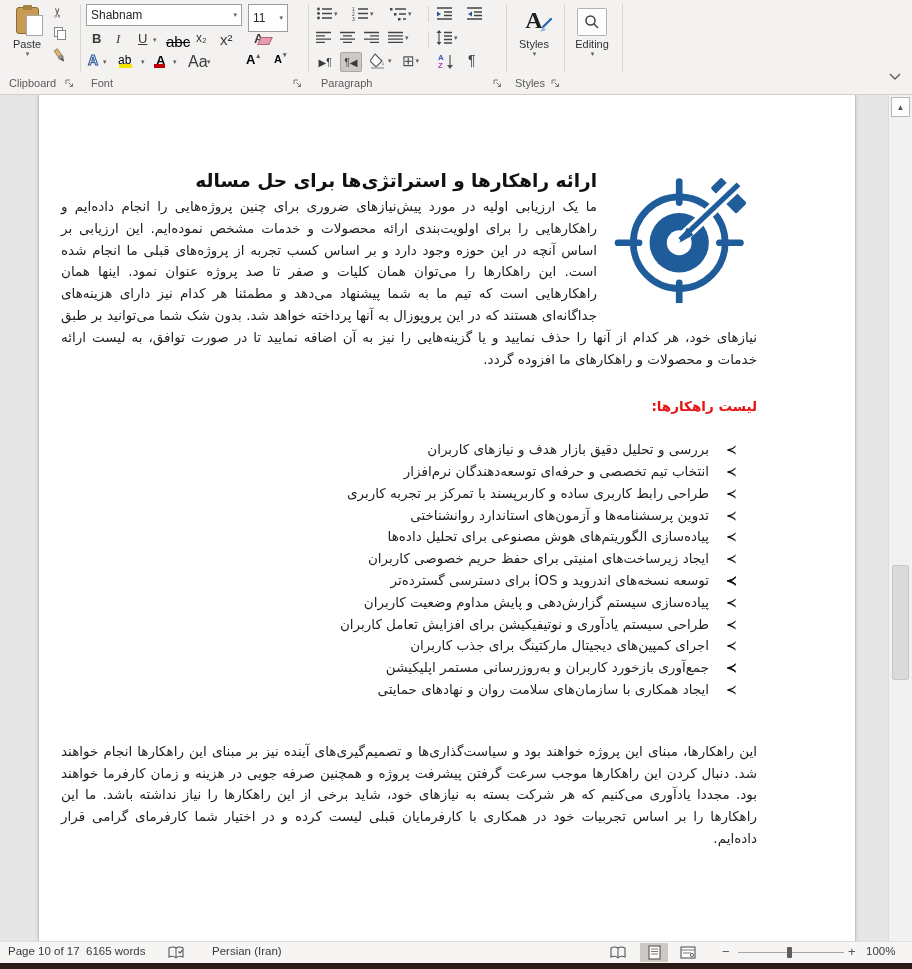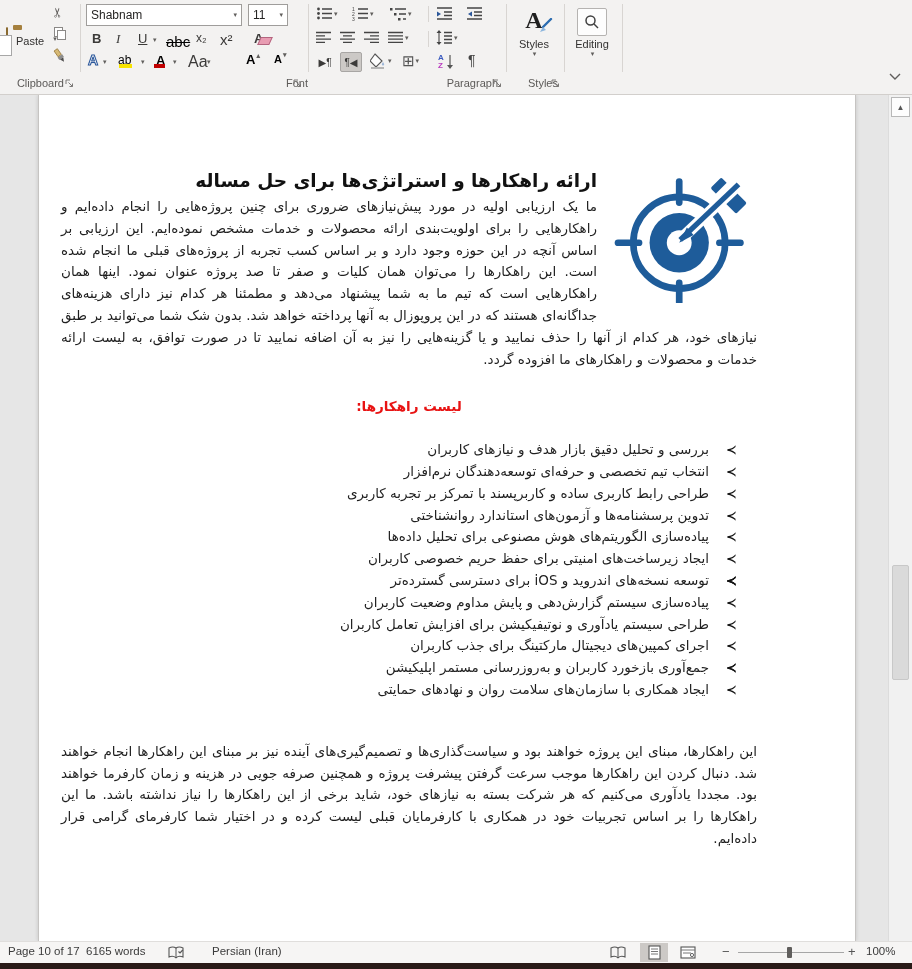--- a/index.html
+++ b/index.html
@@ -2,27 +2,27 @@
 <html><head>
 <meta charset="utf-8">
 <style>
   * { margin:0; padding:0; box-sizing:border-box; }
   html,body { width:912px; height:969px; overflow:hidden; }
   body { font-family:"Liberation Sans", sans-serif; background:#e6e6e6; position:relative; }
 
   
   .ribbon { position:absolute; left:0; top:0; width:912px; height:95px; background:#f3f2f1; border-bottom:1px solid #d2cfcc; }
   .vsep { position:absolute; top:4px; height:68px; width:1px; background:#d8d5d2; }
-  .grp-label { position:absolute; top:77px; font-size:11px; color:#5c5a58; text-align:right; }
+  .grp-label { position:absolute; top:77px; font-size:11px; color:#5c5a58; text-align:left;padding-left:9px; }
   .launcher { position:absolute; top:78px; width:10px; height:10px; cursor:pointer; }
   .rbtn { position:absolute; display:flex; align-items:center; justify-content:center; color:#3b3a39; cursor:pointer; border:1px solid transparent; border-radius:2px; }
   .rbtn.sel { background:#ccc9c6; border-color:#a8a6a4; }
   .dd { font-size:7px; color:#605e5c; margin-left:1px; }
   .combo { position:absolute; background:#fff; border:1px solid #9f9d9b; display:flex; align-items:center; font-size:12px; color:#252423; padding:0 4px; justify-content:space-between; cursor:pointer; }
-  .paste-big { position:absolute; left:6px; top:4px; width:42px; height:70px; display:flex; align-items:center; cursor:pointer; border-radius:2px;gap:8px; }
+  .paste-big { position:absolute; left:6px; top:4px; width:42px; height:70px; display:flex; flex-direction:column; align-items:center; cursor:pointer; border-radius:2px; }
   .clipb { width:23px; height:27px; background:#c79b52; border:1px solid #8a6a30; border-radius:3px; position:relative; margin-top:3px; }
   .clipb::before { content:""; position:absolute; left:6px; top:-3px; width:9px; height:5px; background:#a5803e; border-radius:1px; }
   .clipb::after { content:""; position:absolute; right:-5px; top:7px; width:15px; height:19px; background:#fff; border:1px solid #a7a7a7; }
   .paste-txt { font-size:11px; color:#323130; margin-top:4px; }
   .mini { position:absolute; cursor:pointer; display:flex; align-items:center; }
   .fontbtn { font-size:13px; color:#3b3a39; }
   .bar { display:inline-block; width:13px; height:4px; margin-top:12px; margin-left:-12px; }
   .ylw { background:#f7e300; } .red { background:#c00000; }
   .strike { text-decoration:line-through; font-size:15px; }
   .outlineA { font-weight:bold; font-size:14px; color:#fff; -webkit-text-stroke:1px #2b579a; text-shadow:0 0 1px #2b579a; }
@@ -32,21 +32,21 @@
   .bigbtn .lbl { font-size:11px; color:#323130; margin-top:2px; }
   .search-box { width:30px; height:28px; border:1px solid #b5b3b1; background:#fdfdfd; border-radius:2px; display:flex; align-items:center; justify-content:center; margin-top:4px; }
   .chev { position:absolute; cursor:pointer; }
 
   
   .workspace { position:absolute; left:0; top:95px; width:912px; height:846px; background:#e6e6e6; overflow:hidden; }
   .page { position:absolute; left:38px; top:0; width:818px; height:846px; background:#fff; border-left:1px solid #c6c4c2; border-right:1px solid #c6c4c2; box-shadow:0 0 4px rgba(0,0,0,.15); }
   .page-content { position:absolute; left:0; top:0; width:100%; padding:42px 98px 0 22px; direction:rtl; font-family:"DejaVu Sans", sans-serif; color:#1f1f1f; font-size:13.5px; line-height:21.8px; text-align:justify;margin-top:32px; }
   .doc-img { float:right; width:146px; height:132px; margin:2px 0 8px 14px; }
   .doc-h1 { font-size:18.5px; line-height:23px; font-weight:bold; color:#111; margin-bottom:4px; text-align:right; }
-  .list-head { color:#e81313; font-weight:bold; margin:26px 0 21px 0; text-align:center; }
+  .list-head { color:#e81313; font-weight:bold; margin:26px 0 21px 0; text-align:right; }
   .doc-list { list-style:none; margin-bottom:40px; }
   .doc-list li { position:relative; padding-right:48px; line-height:21.8px; text-align:right; }
   .doc-list .blt { position:absolute; right:20px; top:0; font-size:13px; font-weight:bold; color:#141414; }
   
   .vscroll { position:absolute; right:0; top:0; width:24px; height:846px; background:#f1f1f1; border-left:1px solid #dcdcdc; }
   .scroll-up { position:absolute; right:2px; top:2px; width:19px; height:20px; background:#fdfdfd; border:1px solid #b8b8b8; font-size:8px; color:#555; display:flex; align-items:center; justify-content:center; cursor:pointer; }
   .scroll-thumb { position:absolute; right:3px; top:470px; width:17px; height:115px; background:#dadada; border:1px solid #c8c8c8; border-radius:2px; cursor:grab; }
 
   
   .statusbar { position:absolute; left:0; top:941px; width:912px; height:22px; background:#f6f5f4; border-top:1px solid #e0dedc; font-size:11.5px; color:#3b3b3b; }
@@ -94,21 +94,21 @@
         <path d="M2 2h4M2 2v4" stroke="#7a7876" fill="none"></path>
         <path d="M4.5 4.5l4 4M8.5 5.5v3h-3" stroke="#7a7876" fill="none"></path>
       </svg>
   </div>
   <div class="vsep" style="left:80px;"></div>
 
   <div class="combo" style="left:86px; top:4px; width:156px; height:22px;">
     <span>Shabnam</span>
     <span class="dd">▾</span>
   </div>
-  <div class="combo" style="left:248px; top:4px; width:40px; height:22px;">
+  <div class="combo" style="left:248px; top:4px; width:40px; height:28px;">
     <span>11</span>
     <span class="dd">▾</span>
   </div>
   <div class="mini fontbtn" style="left:92px; top:31px; font-weight:bold;">B</div>
   <div class="mini fontbtn" style="left:116px; top:31px; font-style:italic; font-family:'Liberation Serif',serif;">I</div>
   <div class="mini fontbtn" style="left:138px; top:31px; text-decoration:underline;">U</div>
   <div class="mini dd" style="left:152px; top:36px;">▾</div>
   <div class="mini strike" style="left:166px; top:33px;">abc</div>
   <div class="mini fontbtn" style="left:196px; top:31px; font-size:12px;">x₂</div>
   <div class="mini fontbtn" style="left:220px; top:31px; font-size:15px;">x²</div>

